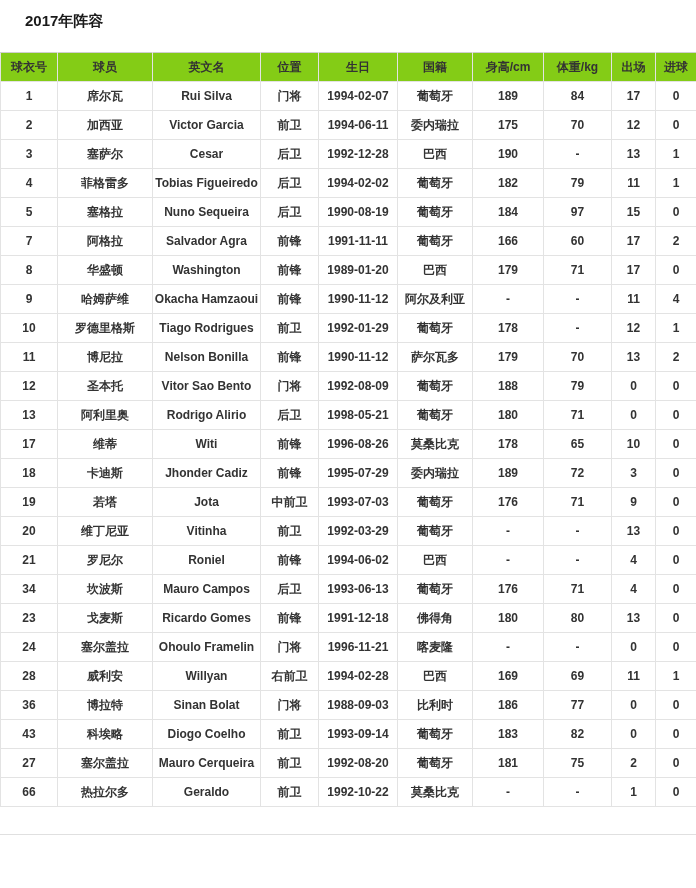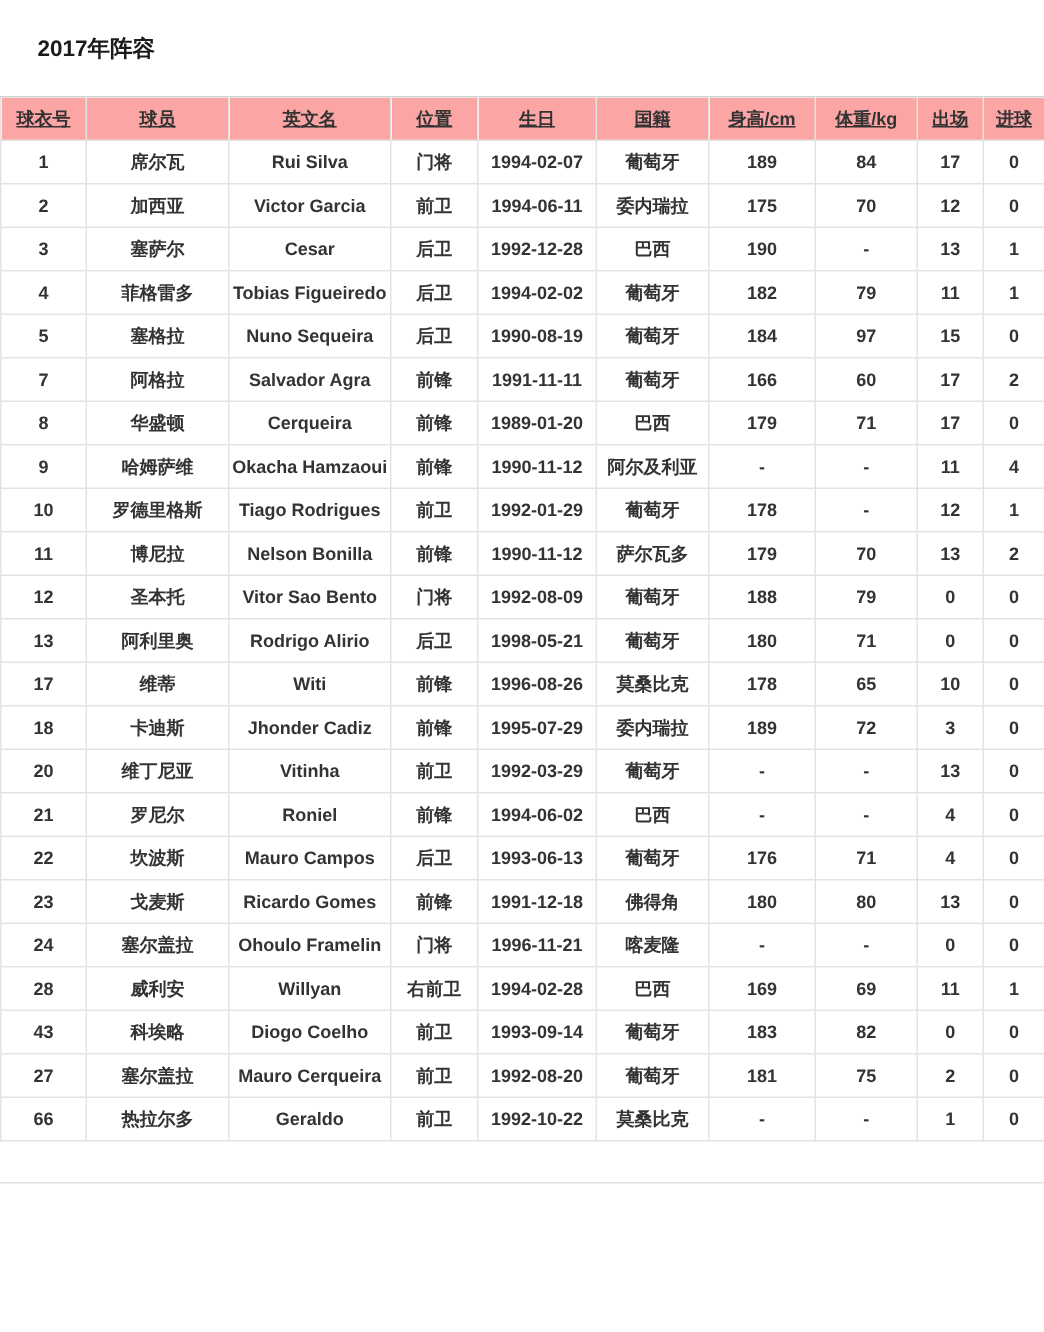--- a/index.html
+++ b/index.html
@@ -11,21 +11,21 @@
   body {
     width: 696px;
     height: 888px;
     overflow: hidden;
     position: relative;
   }
   .page-title {
     font-size: 15px;
     font-weight: bold;
     color: #1a1a1a;
-    padding: 25px 0 0 25px;
+    padding: 13px 0 0 25px;
     line-height: 16px;
   }
   table.squad {
     margin-top: 23px;
     width: 696px;
     border-collapse: collapse;
     table-layout: fixed;
   }
   table.squad th, table.squad td {
     border: 1px solid #e3e3e3;
@@ -33,23 +33,22 @@
     padding: 0;
     text-align: center;
     vertical-align: middle;
     font-size: 12px;
     font-weight: bold;
     color: #333333;
     overflow: hidden;
     white-space: nowrap;
   }
   table.squad thead th {
-    background: #fca5a5;
+    background: #84cc16;
     border-top: 1px solid #cfcfcf;
-    text-decoration: underline;
   }
   table.squad tbody td {
     background: #ffffff;
   }
   .section-divider {
     border: none;
     border-top: 1px solid #e0e0e0;
     margin: 27px 0 0 0;
     width: 696px;
   }
@@ -155,21 +154,21 @@
         <td>1991-11-11</td>
         <td>葡萄牙</td>
         <td>166</td>
         <td>60</td>
         <td>17</td>
         <td>2</td>
       </tr>
       <tr>
         <td>8</td>
         <td>华盛顿</td>
-        <td>Cerqueira</td>
+        <td>Washington</td>
         <td>前锋</td>
         <td>1989-01-20</td>
         <td>巴西</td>
         <td>179</td>
         <td>71</td>
         <td>17</td>
         <td>0</td>
       </tr>
       <tr>
         <td>9</td>
@@ -249,20 +248,32 @@
         <td>Jhonder Cadiz</td>
         <td>前锋</td>
         <td>1995-07-29</td>
         <td>委内瑞拉</td>
         <td>189</td>
         <td>72</td>
         <td>3</td>
         <td>0</td>
       </tr>
       <tr>
+        <td>19</td>
+        <td>若塔</td>
+        <td>Jota</td>
+        <td>中前卫</td>
+        <td>1993-07-03</td>
+        <td>葡萄牙</td>
+        <td>176</td>
+        <td>71</td>
+        <td>9</td>
+        <td>0</td>
+      </tr>
+      <tr>
         <td>20</td>
         <td>维丁尼亚</td>
         <td>Vitinha</td>
         <td>前卫</td>
         <td>1992-03-29</td>
         <td>葡萄牙</td>
         <td>-</td>
         <td>-</td>
         <td>13</td>
         <td>0</td>
@@ -273,21 +284,21 @@
         <td>Roniel</td>
         <td>前锋</td>
         <td>1994-06-02</td>
         <td>巴西</td>
         <td>-</td>
         <td>-</td>
         <td>4</td>
         <td>0</td>
       </tr>
       <tr>
-        <td>22</td>
+        <td>34</td>
         <td>坎波斯</td>
         <td>Mauro Campos</td>
         <td>后卫</td>
         <td>1993-06-13</td>
         <td>葡萄牙</td>
         <td>176</td>
         <td>71</td>
         <td>4</td>
         <td>0</td>
       </tr>
@@ -321,20 +332,32 @@
         <td>Willyan</td>
         <td>右前卫</td>
         <td>1994-02-28</td>
         <td>巴西</td>
         <td>169</td>
         <td>69</td>
         <td>11</td>
         <td>1</td>
       </tr>
       <tr>
+        <td>36</td>
+        <td>博拉特</td>
+        <td>Sinan Bolat</td>
+        <td>门将</td>
+        <td>1988-09-03</td>
+        <td>比利时</td>
+        <td>186</td>
+        <td>77</td>
+        <td>0</td>
+        <td>0</td>
+      </tr>
+      <tr>
         <td>43</td>
         <td>科埃略</td>
         <td>Diogo Coelho</td>
         <td>前卫</td>
         <td>1993-09-14</td>
         <td>葡萄牙</td>
         <td>183</td>
         <td>82</td>
         <td>0</td>
         <td>0</td>

